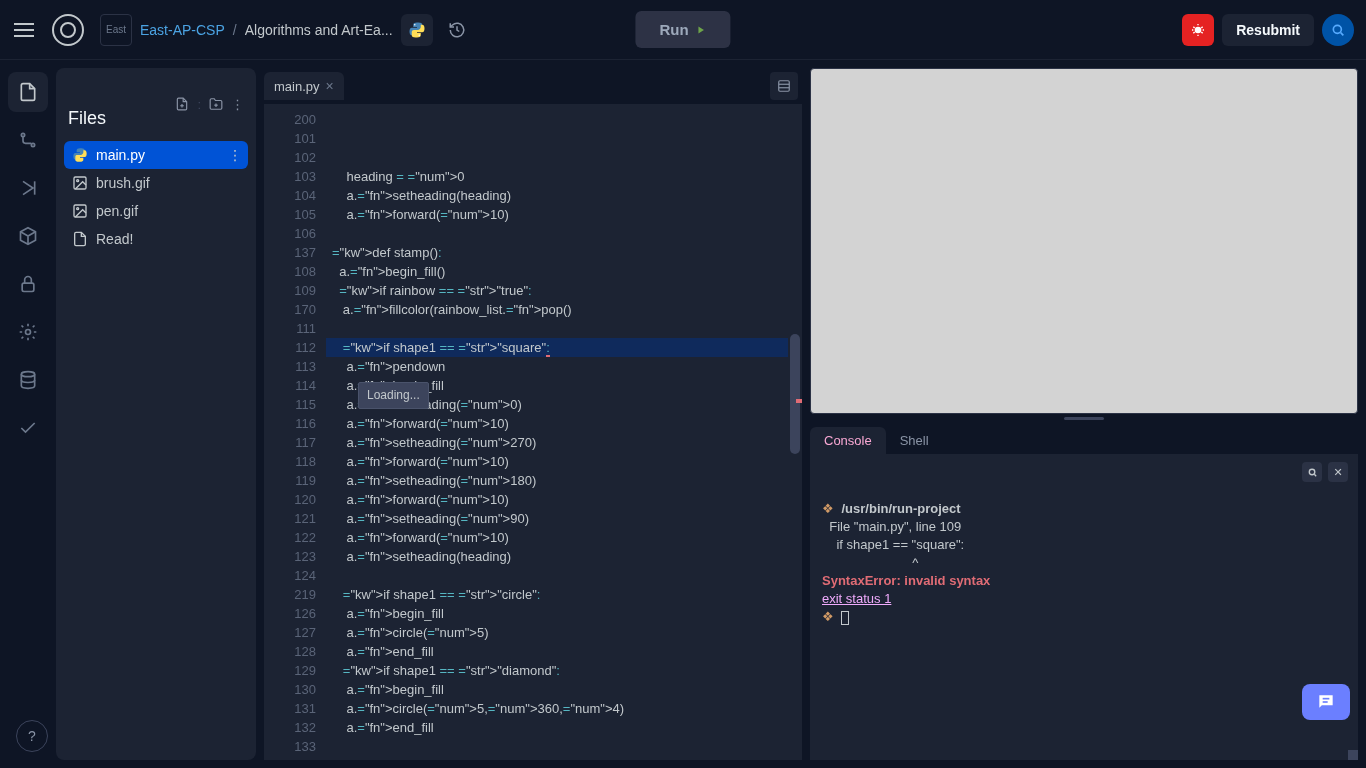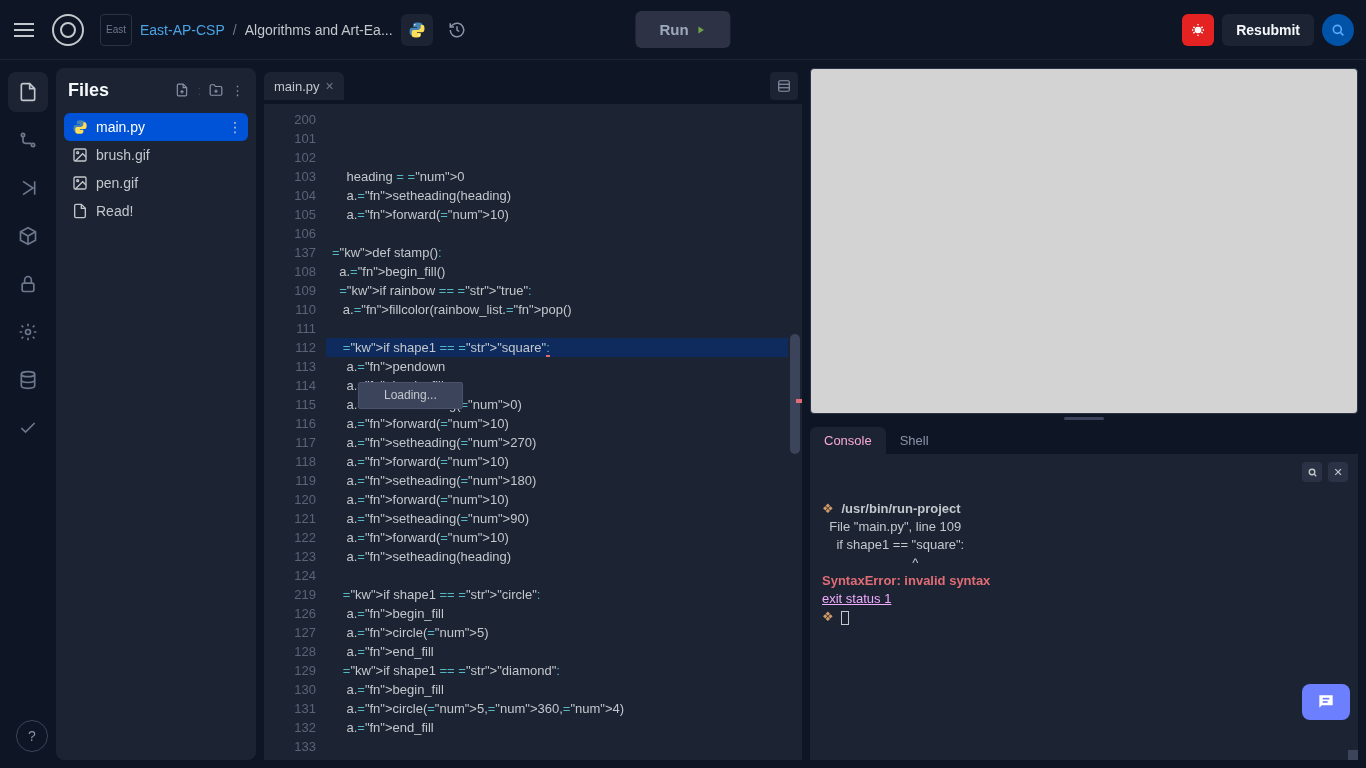--- a/index.html
+++ b/index.html
@@ -20,38 +20,38 @@
 .bug-btn { background:#e52222; width:32px; height:32px; border-radius:6px; display:flex; align-items:center; justify-content:center;}
 .resubmit-btn { background:#1c2333; color:#f5f9fc; border:none; padding:8px 14px; border-radius:6px; font-size:14px; font-weight:600;}
 .search-btn { background:#0053a6; width:32px; height:32px; border-radius:50%; display:flex; align-items:center; justify-content:center;}
 .main { display:flex; height:calc(768px - 60px); }
 .icon-rail { width:56px; background:#0e1525; display:flex; flex-direction:column; align-items:center; padding-top:12px; gap:8px;}
 .rail-item { width:40px; height:40px; border-radius:8px; display:flex; align-items:center; justify-content:center; color:#6c788c; cursor:pointer;}
 .rail-item.active { background:#1c2333; color:#c2c8cc; }
 .help-btn { position:fixed; left:16px; bottom:16px; width:32px; height:32px; border-radius:50%; border:1px solid #3c445c; display:flex; align-items:center; justify-content:center; color:#8a94a6; font-size:14px;}
 .files-panel { width:200px; background:#1c2333; border-radius:8px; margin:8px 0 8px 0; padding:12px 8px; }
 .files-header { display:flex; align-items:center; justify-content:space-between; margin-bottom:12px; padding:0 4px;}
-.files-title { font-size:18px; font-weight:700; }
+.files-title { font-size:18px; font-weight:400;margin-top:28px; }
 .files-actions { display:flex; gap:8px; color:#8a94a6; font-size:13px;}
 .file-item { display:flex; align-items:center; gap:8px; padding:6px 8px; border-radius:6px; font-size:14px; color:#c2c8cc; cursor:pointer; position:relative;}
 .file-item.selected { background:#0053d6; color:#fff; }
 .file-menu-dots { position:absolute; right:6px; color:#c2c8cc;}
 .file-icon { width:16px; height:16px; display:inline-flex; align-items:center; justify-content:center; flex-shrink:0;}
 .editor-area { flex:1; display:flex; flex-direction:column; margin:8px; min-width:0;}
 .tabs { display:flex; align-items:center; background:#0e1525; height:36px;}
 .tab { display:flex; align-items:center; gap:6px; background:#1c2333; padding:6px 10px; border-radius:6px 6px 0 0; font-size:13px; color:#c2c8cc;}
 .tab-close { color:#6c788c; font-size:14px;}
 .tabs-right { margin-left:auto; width:28px; height:28px; border-radius:4px; background:#1c2333; display:flex; align-items:center; justify-content:center; margin-right:4px;}
 .code-container { flex:1; background:#1c2333; display:flex; font-family:"SF Mono",Monaco,Consolas,monospace; font-size:13px; line-height:19px; overflow:hidden; position:relative;}
 .gutter { background:#1c2333; color:#5a6478; text-align:right; padding:6px 10px 6px 6px; user-select:none; width:62px;}
 .code-lines { padding:6px 0; flex:1; white-space:pre; color:#c2c8cc; position:relative;}
 .line { padding:0 6px; height:19px;}
 .line.current { background:#0f2a5c; }
 .op { color:#56b6c2; }
-.tooltip-loading { position:absolute; background:#3c445c; border:1px solid #4a536b; color:#c2c8cc; font-size:12px; padding:3px 25px; border-radius:2px; left:32px; top:278px; font-family:-apple-system,sans-serif;}
+.tooltip-loading { position:absolute; background:#3c445c; border:1px solid #4a536b; color:#c2c8cc; font-size:12px; padding:3px 8px; border-radius:2px; left:32px; top:278px; font-family:-apple-system,sans-serif;}
 .err-squiggle { border-bottom:2px dotted #e06c75; }
 .scrollbar-track { position:absolute; right:0; top:0; bottom:0; width:14px; background:#1c2333;}
 .scrollbar-thumb { position:absolute; right:2px; width:10px; background:#3c445c; border-radius:5px;}
 .right-pane { width:548px; display:flex; flex-direction:column; margin:8px 8px 8px 0;}
 .canvas-area { flex-shrink:0; height:346px; background:#d3d3d3; border:1px solid #2b3245; border-radius:4px;}
 .drag-handle { height:8px; display:flex; align-items:center; justify-content:center;}
 .drag-handle::after { content:''; width:40px; height:3px; background:#3c445c; border-radius:2px;}
 .term-tabs { display:flex; background:#0e1525; height:32px; align-items:flex-end;}
 .term-tab { padding:6px 14px; font-size:13px; color:#8a94a6; border-radius:6px 6px 0 0;}
 .term-tab.active { background:#1c2333; color:#f9a8d4;}
@@ -260,21 +260,21 @@
           <div>200</div>
           <div>101</div>
           <div>102</div>
           <div>103</div>
           <div>104</div>
           <div>105</div>
           <div>106</div>
           <div>137</div>
           <div>108</div>
           <div>109</div>
-          <div>110</div>
+          <div>170</div>
           <div>111</div>
           <div>112</div>
           <div>113</div>
           <div>114</div>
           <div>115</div>
           <div>116</div>
           <div>117</div>
           <div>118</div>
           <div>119</div>
           <div>120</div>

